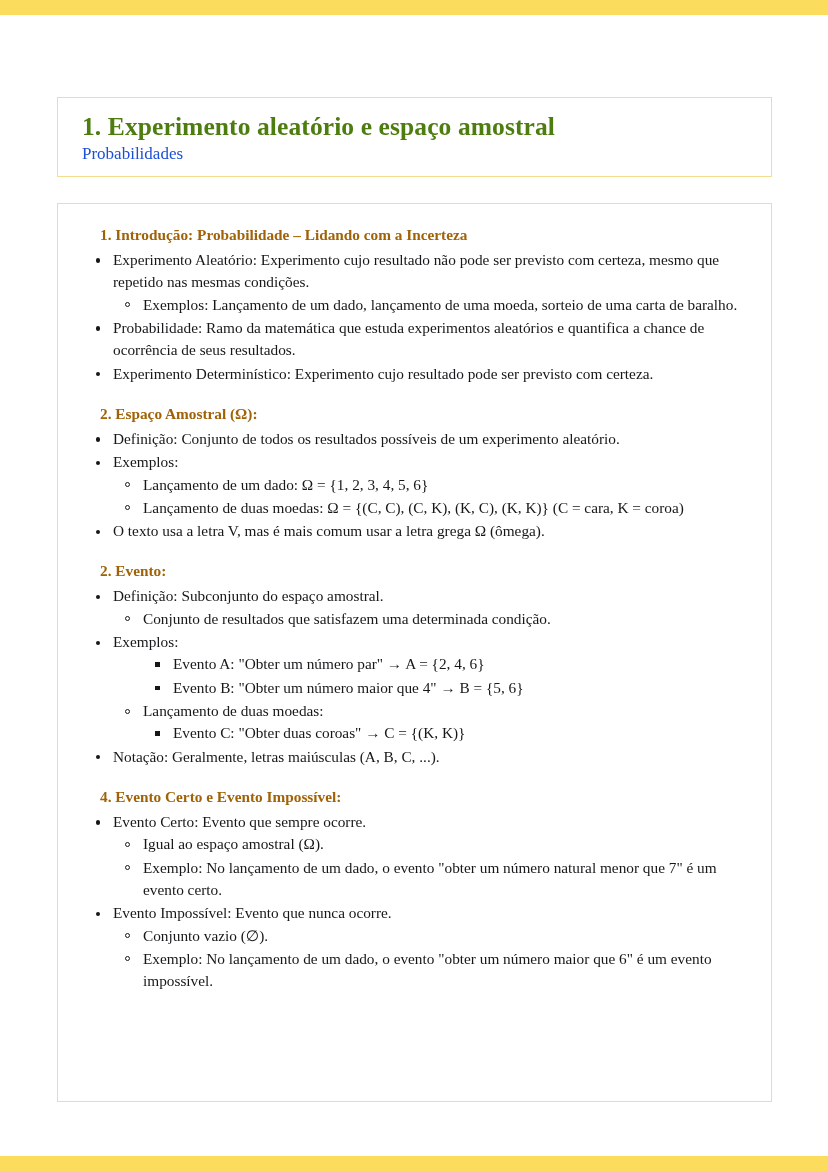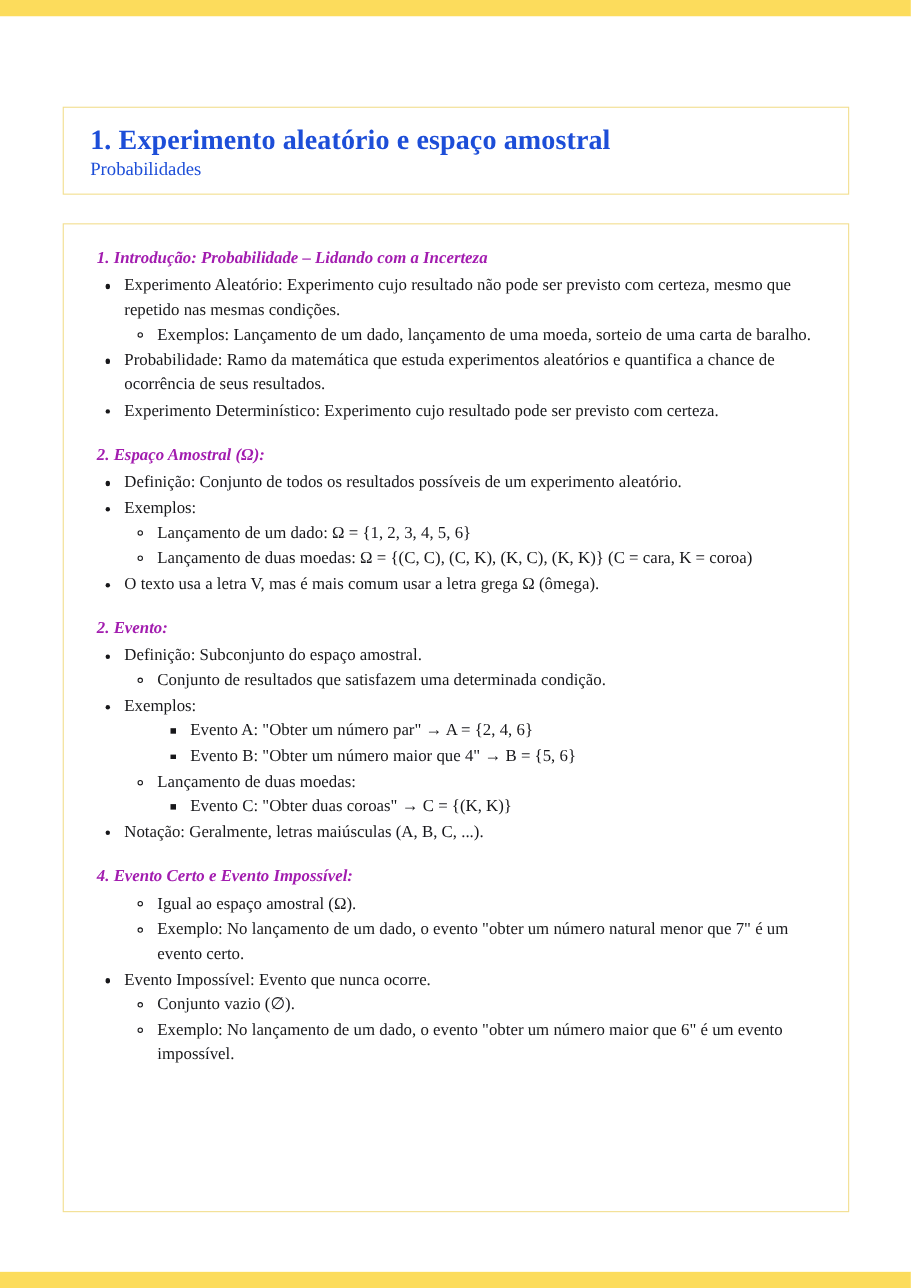--- a/index.html
+++ b/index.html
@@ -59,21 +59,21 @@
     width: 715px;
     height: 899px;
     padding: 20px 24px 18px 24px;
     overflow: hidden;
   }
 
   
   .doc-title {
     font-size: 25.5px;
     font-weight: 700;
-    color: #1d4ed8;
+    color: #4d7c0f;
     letter-spacing: 0.1px;
     line-height: 1.18;
     margin: 0 0 2px 0;
   }
   .doc-subtitle {
     font-size: 17px;
     font-weight: 400;
     color: #1d4ed8;
     line-height: 1.2;
     margin: 0;
@@ -85,25 +85,24 @@
     color: #17171a;
     line-height: 1.46;
   }
 
   .section { margin: 0 0 0 0; }
   .section + .section { margin-top: 18px; }
 
   .section-heading {
     font-weight: 700;
     font-size: 15.3px;
-    color: #a21caf;
-    margin: 0 0 2px 4px;
+    color: #a16207;
+    margin: 0 0 2px 16px;
     padding-left: 2px;
     line-height: 1.5;
-    font-style: italic;
   }
 
   ul.lvl1, ul.lvl2, ul.lvl3 {
     margin: 0;
     padding: 0;
     list-style: none;
   }
 
   li {
     position: relative;
@@ -261,20 +260,21 @@
             </li>
             <li>
               <span class="txt">Notação: Geralmente, letras maiúsculas (A, B, C, ...).</span>
             </li>
           </ul>
         </section>
         <section class="section">
           <div class="section-heading">4. Evento Certo e Evento Impossível:</div>
           <ul class="lvl1">
             <li>
+              <span class="txt">Evento Certo: Evento que sempre ocorre.</span>
               <ul class="lvl2">
                 <li>
                   <span class="txt">Igual ao espaço amostral (Ω).</span>
                 </li>
                 <li>
                   <span class="txt">Exemplo: No lançamento de um dado, o evento "obter um número natural menor que 7" é um evento certo.</span>
                 </li>
               </ul>
             </li>
             <li>

